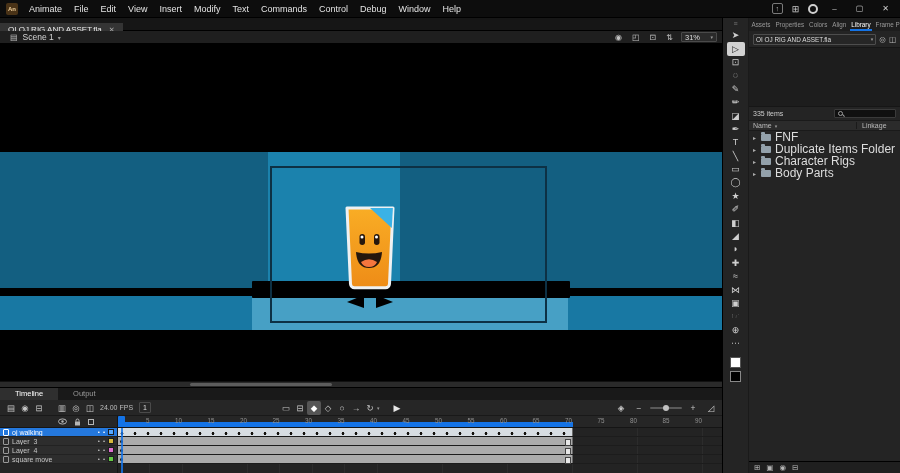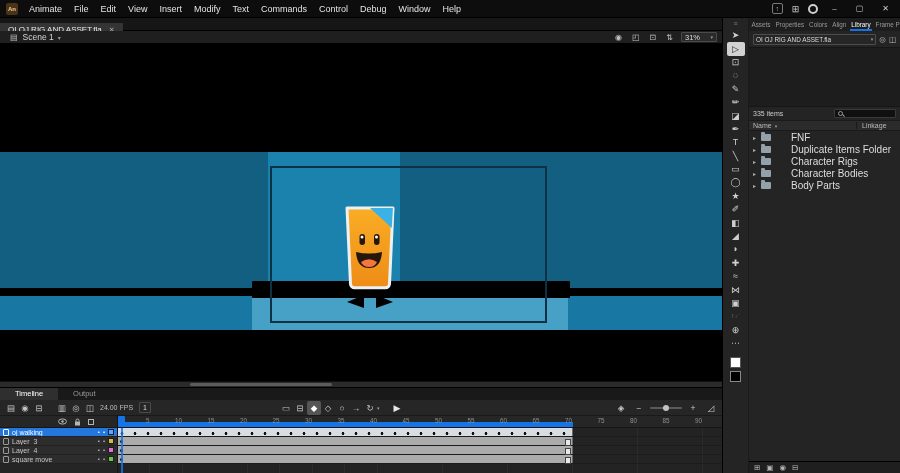--- a/index.html
+++ b/index.html
@@ -80,21 +80,21 @@
   .mag::after{content:"";position:absolute;width:3px;height:1px;background:#9a9a9a;right:-2.5px;bottom:-1px;transform:rotate(45deg)}
   .lib-cols{height:11px;background:#2b2b2b;border-top:1px solid #1a1a1a;border-bottom:1px solid #1a1a1a;
     display:flex;align-items:center;font-size:7px;color:#bbb;padding:0 4px}
   .lib-cols .sort{font-size:5px;margin-left:3px;color:#999}
   .lib-cols .linkage{margin-left:auto;border-left:1px solid #1a1a1a;padding-left:5px;width:40px}
   #lib-list{}
   .lib-row{height:12px;display:flex;align-items:center;padding-left:4px}
   .lib-row .disc{width:8px;font-size:6px;color:#aaa}
   .folder-icon{width:10px;height:7px;background:#93a1ab;border-radius:1px;position:relative;display:inline-block}
   .folder-icon::before{content:"";position:absolute;left:0;top:-2px;width:4px;height:2px;background:#93a1ab;border-radius:1px 1px 0 0}
-  .lib-row .lbl{font-size:10px;color:#ddd;margin-left:20px;white-space:nowrap}
+  .lib-row .lbl{font-size:12px;color:#ddd;margin-left:4px;white-space:nowrap}
   .lib-fill{flex:1}
   .lib-status{height:12px;background:#1f1f1f;border-top:1px solid #000;display:flex;align-items:center;gap:6px;padding:0 5px}
   .lib-status span{font-size:7.5px;color:#b5b5b5}
 
   
   .timeline{position:absolute;left:0;top:387px;width:722px;height:86px;background:#232323;border-top:1px solid #000}
   .tl-tabs{height:12px;background:#191919;display:flex;font-size:7.5px}
   .tl-tab{padding:0 15px;line-height:12px;color:#999}
   .tl-tab.active{background:#2f2f2f;color:#fff}
   .tl-toolbar{height:16px;background:#262626;border-bottom:1px solid #191919;display:flex;align-items:center;padding:0 4px}
@@ -274,25 +274,20 @@
             <span class="lbl">Duplicate Items Folder</span>
           </div>
           <div class="lib-row">
             <span class="disc">▸</span>
             <span class="folder-icon"></span>
             <span class="lbl">Character Rigs</span>
           </div>
           <div class="lib-row">
             <span class="disc">▸</span>
             <span class="folder-icon"></span>
-            <span class="lbl">Character Bodies</span>
-          </div>
-          <div class="lib-row">
-            <span class="disc">▸</span>
-            <span class="folder-icon"></span>
             <span class="lbl">Body Parts</span>
           </div>
         </div>
       <div class="lib-fill"></div>
       <div class="lib-status" id="lib-status">
           <span>⊞</span>
           <span>▣</span>
           <span>◉</span>
           <span>⊟</span>
         </div>

